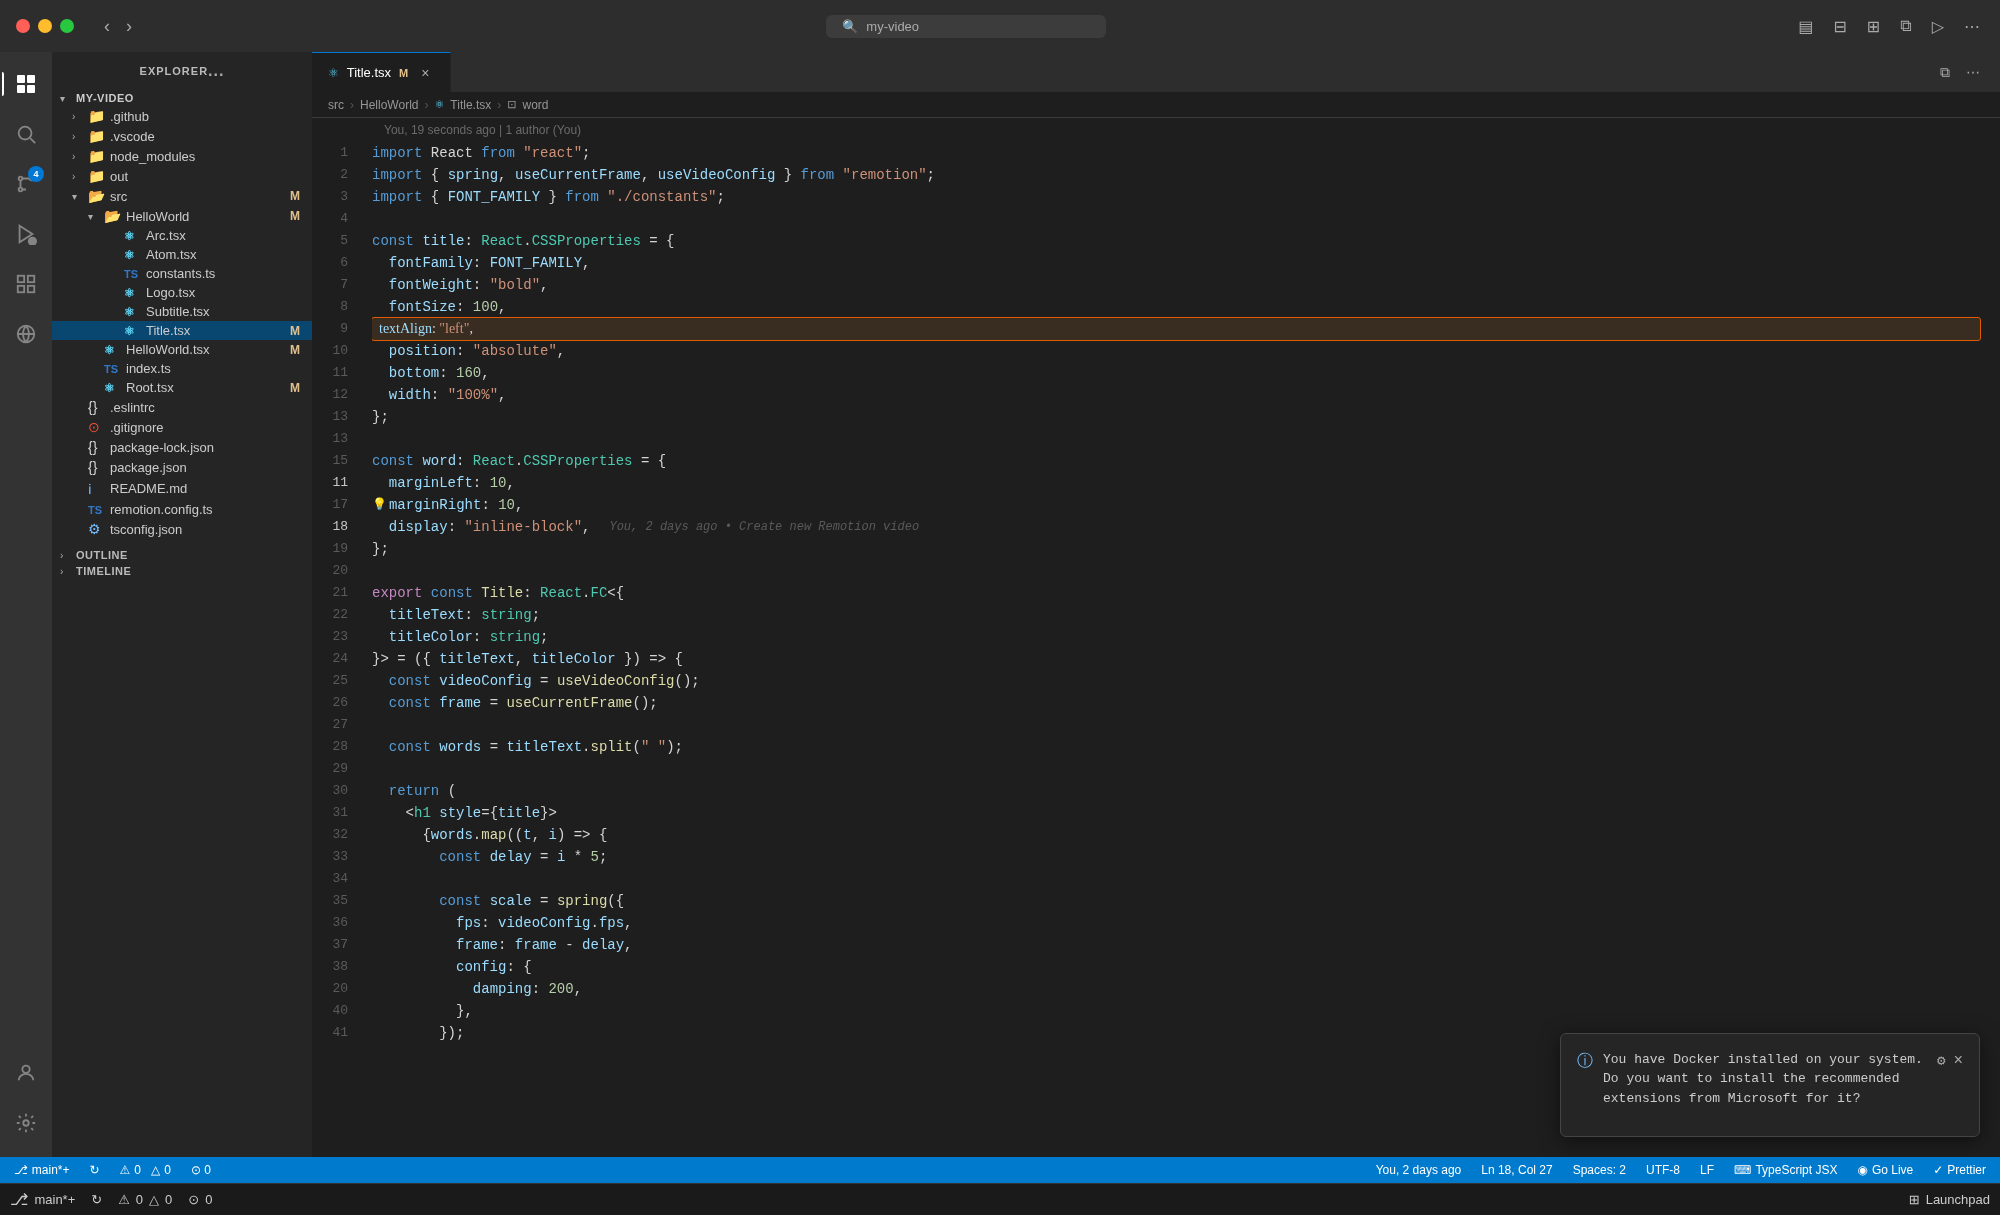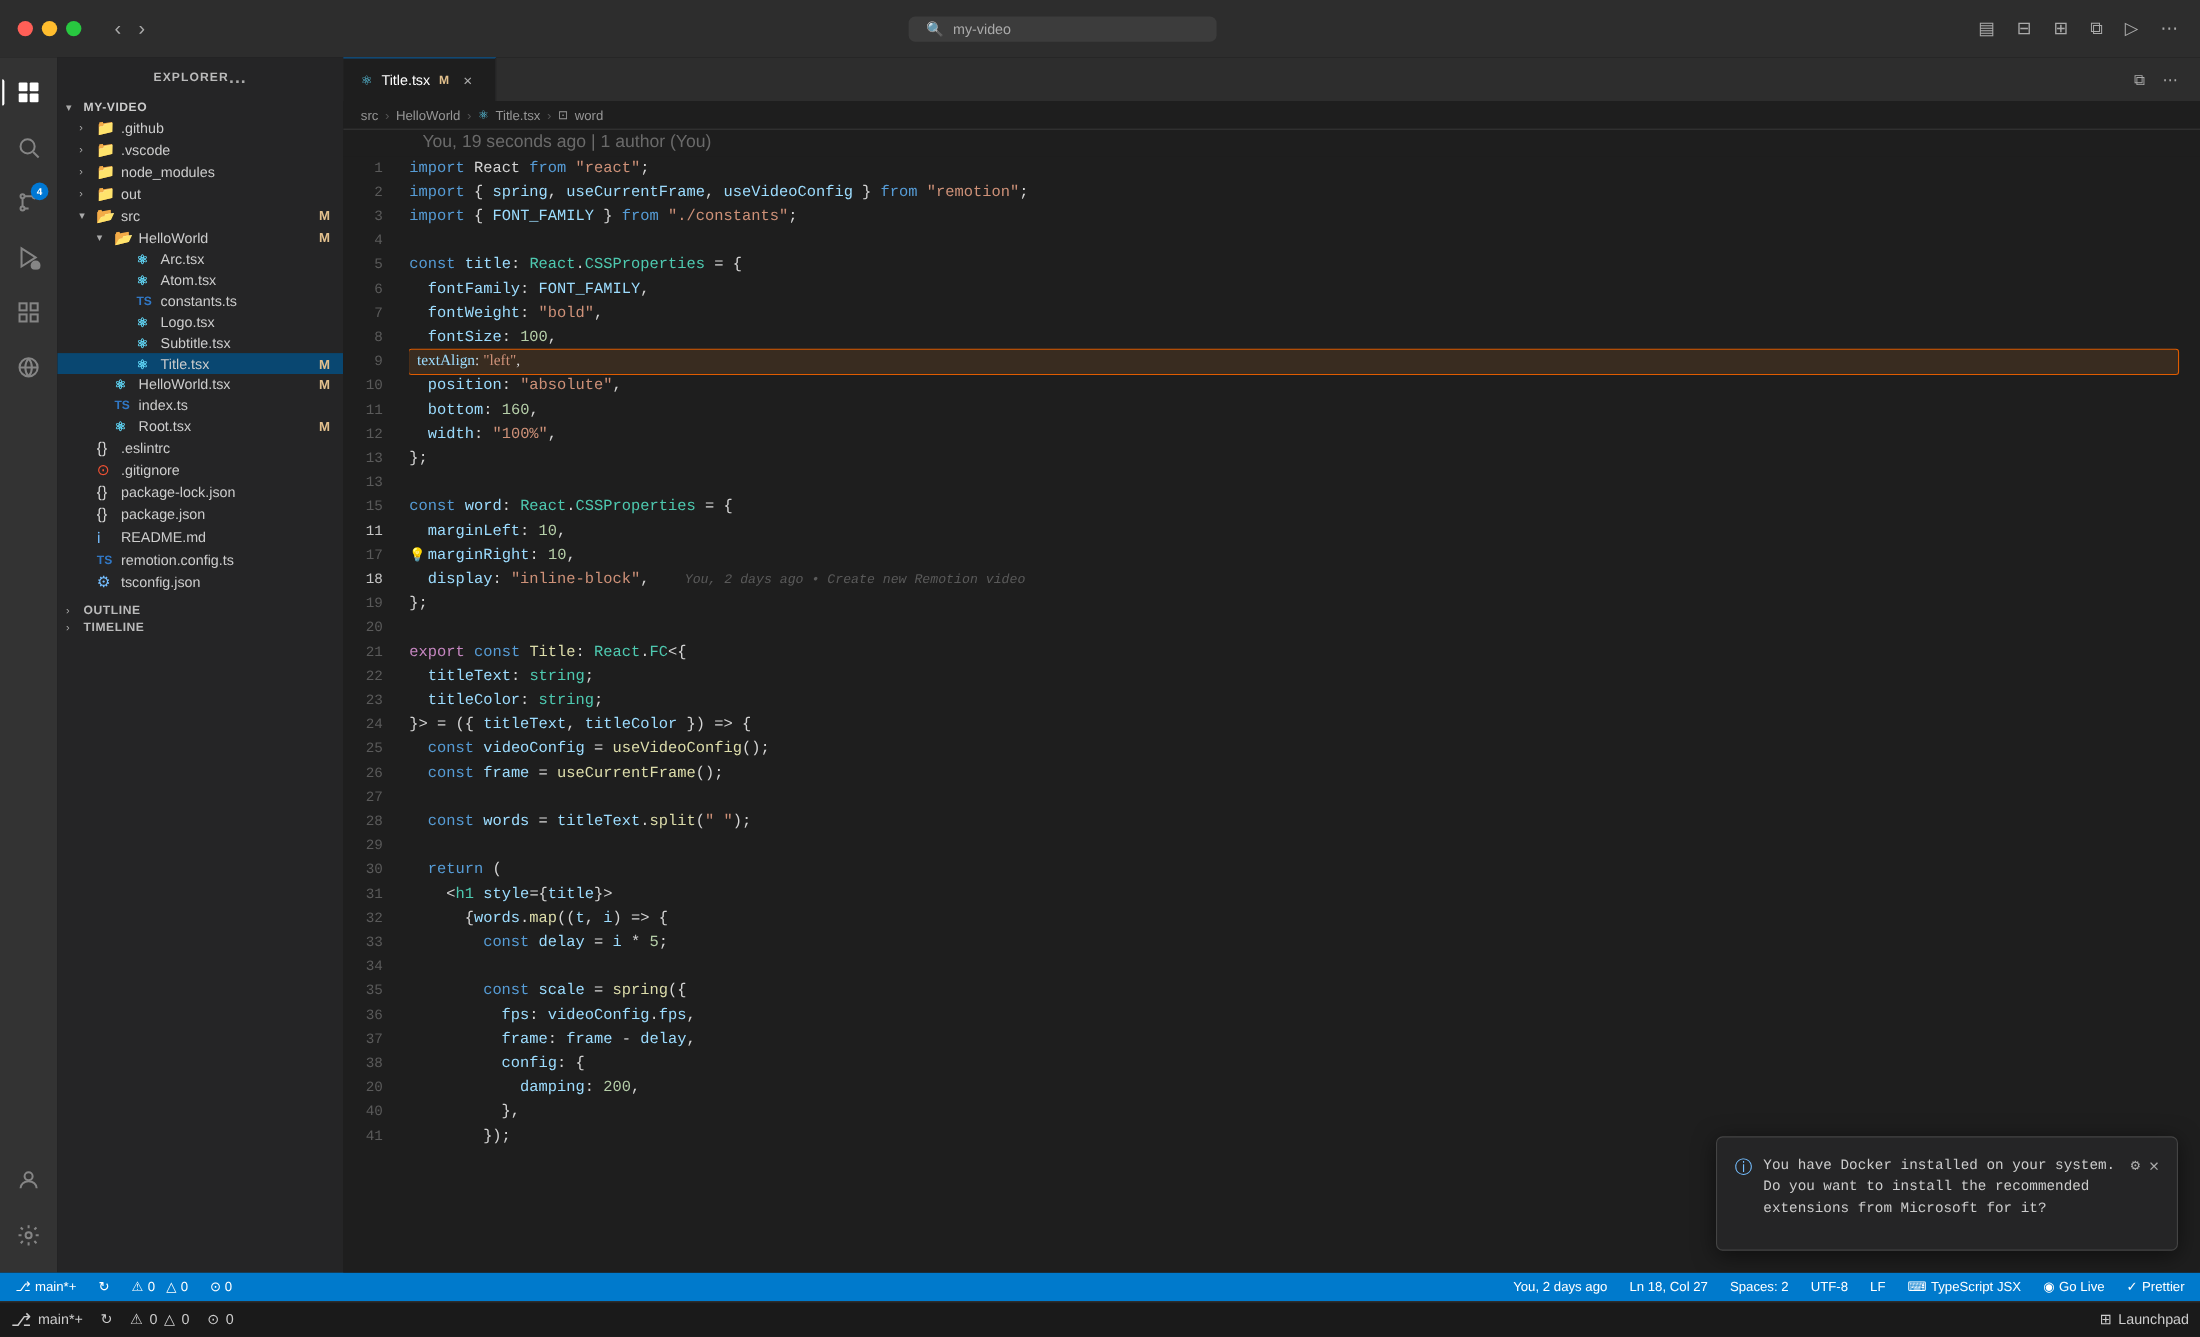--- a/index.html
+++ b/index.html
@@ -265,21 +265,21 @@
     }
     .breadcrumb-sep { color: #555; }
 
     
     .blame-line {
       height: 24px;
       background: #1e1e1e;
       display: flex;
       align-items: center;
       padding: 0 16px 0 72px;
-      font-size: 16px;
+      font-size: 12px;
       color: #6a6a6a;
       flex-shrink: 0;
     }
 
     
     .editor {
       flex: 1;
       overflow: hidden;
       display: flex;
       background: #1e1e1e;
@@ -316,21 +316,21 @@
     .code-line {
       height: 22px;
       display: flex;
       align-items: center;
       white-space: pre;
       position: relative;
     }
     .inline-blame {
       color: #5a5a5a;
       font-style: italic;
-      margin-left: 32px;
+      margin-left: 19px;
       font-size: 12px;
     }
 
     
     .kw { color: #569cd6; }
     .kw2 { color: #c586c0; }
     .str { color: #ce9178; }
     .fn { color: #dcdcaa; }
     .type { color: #4ec9b0; }
     .var { color: #9cdcfe; }

